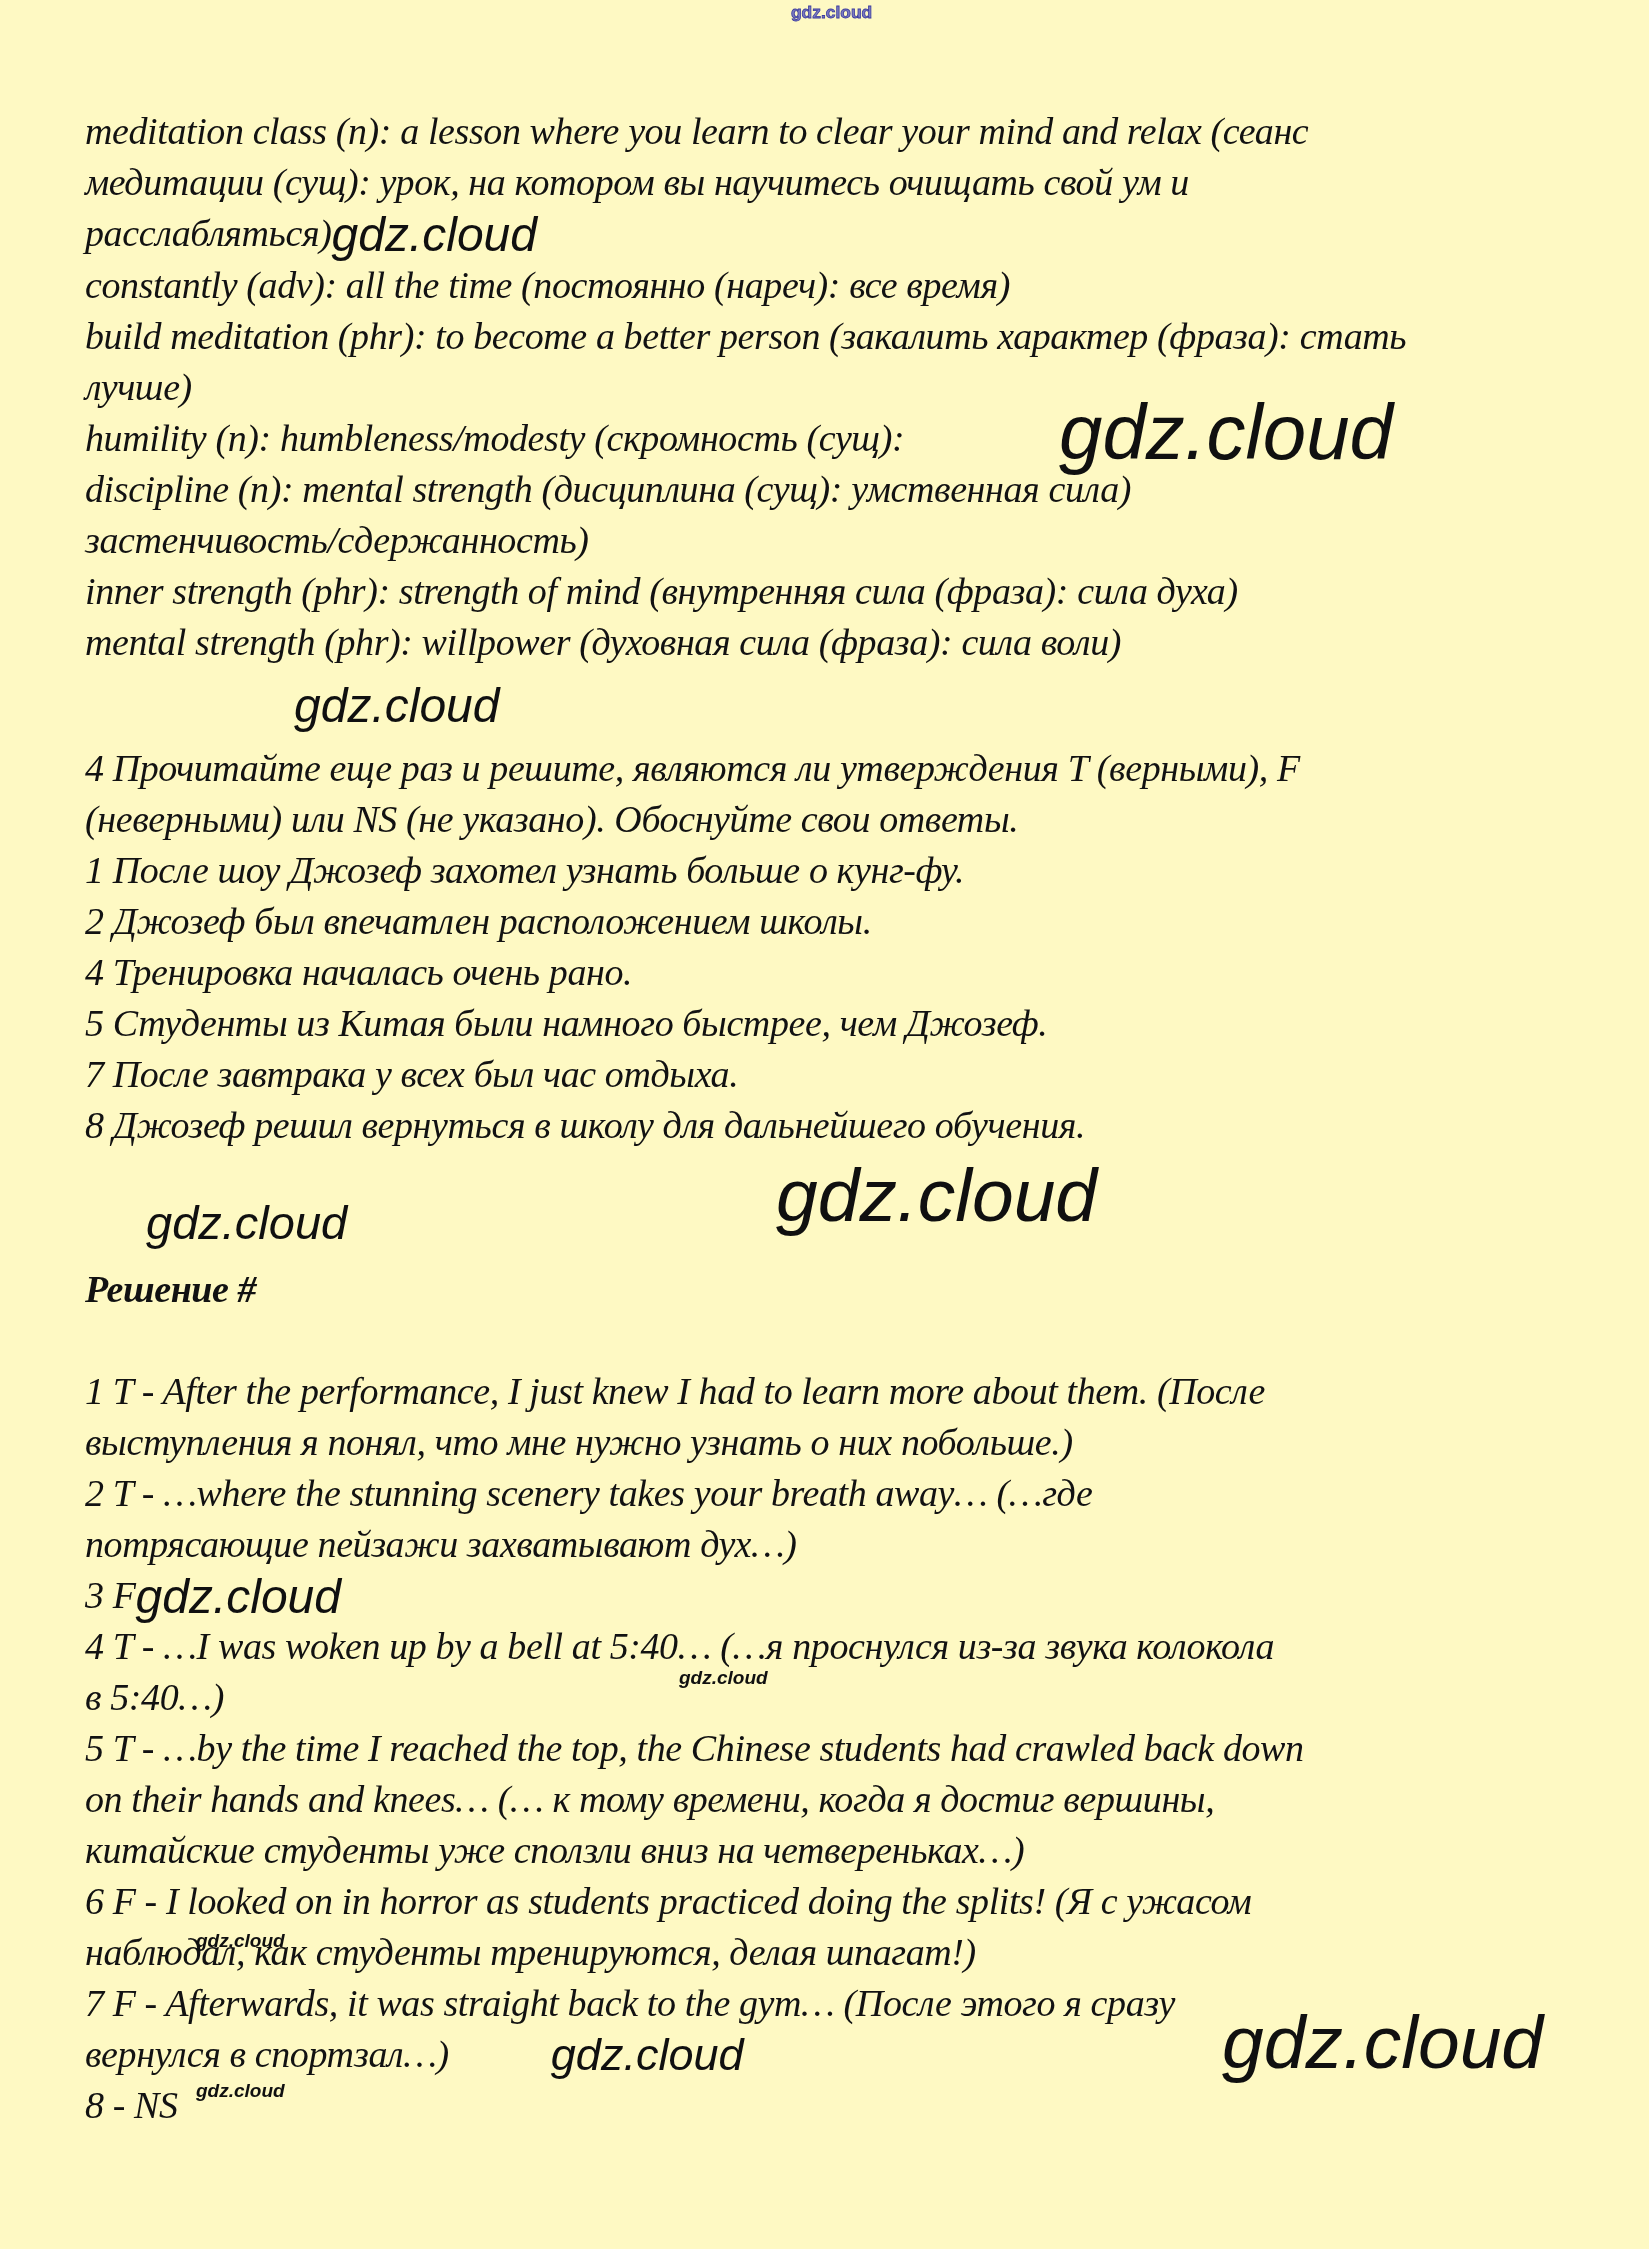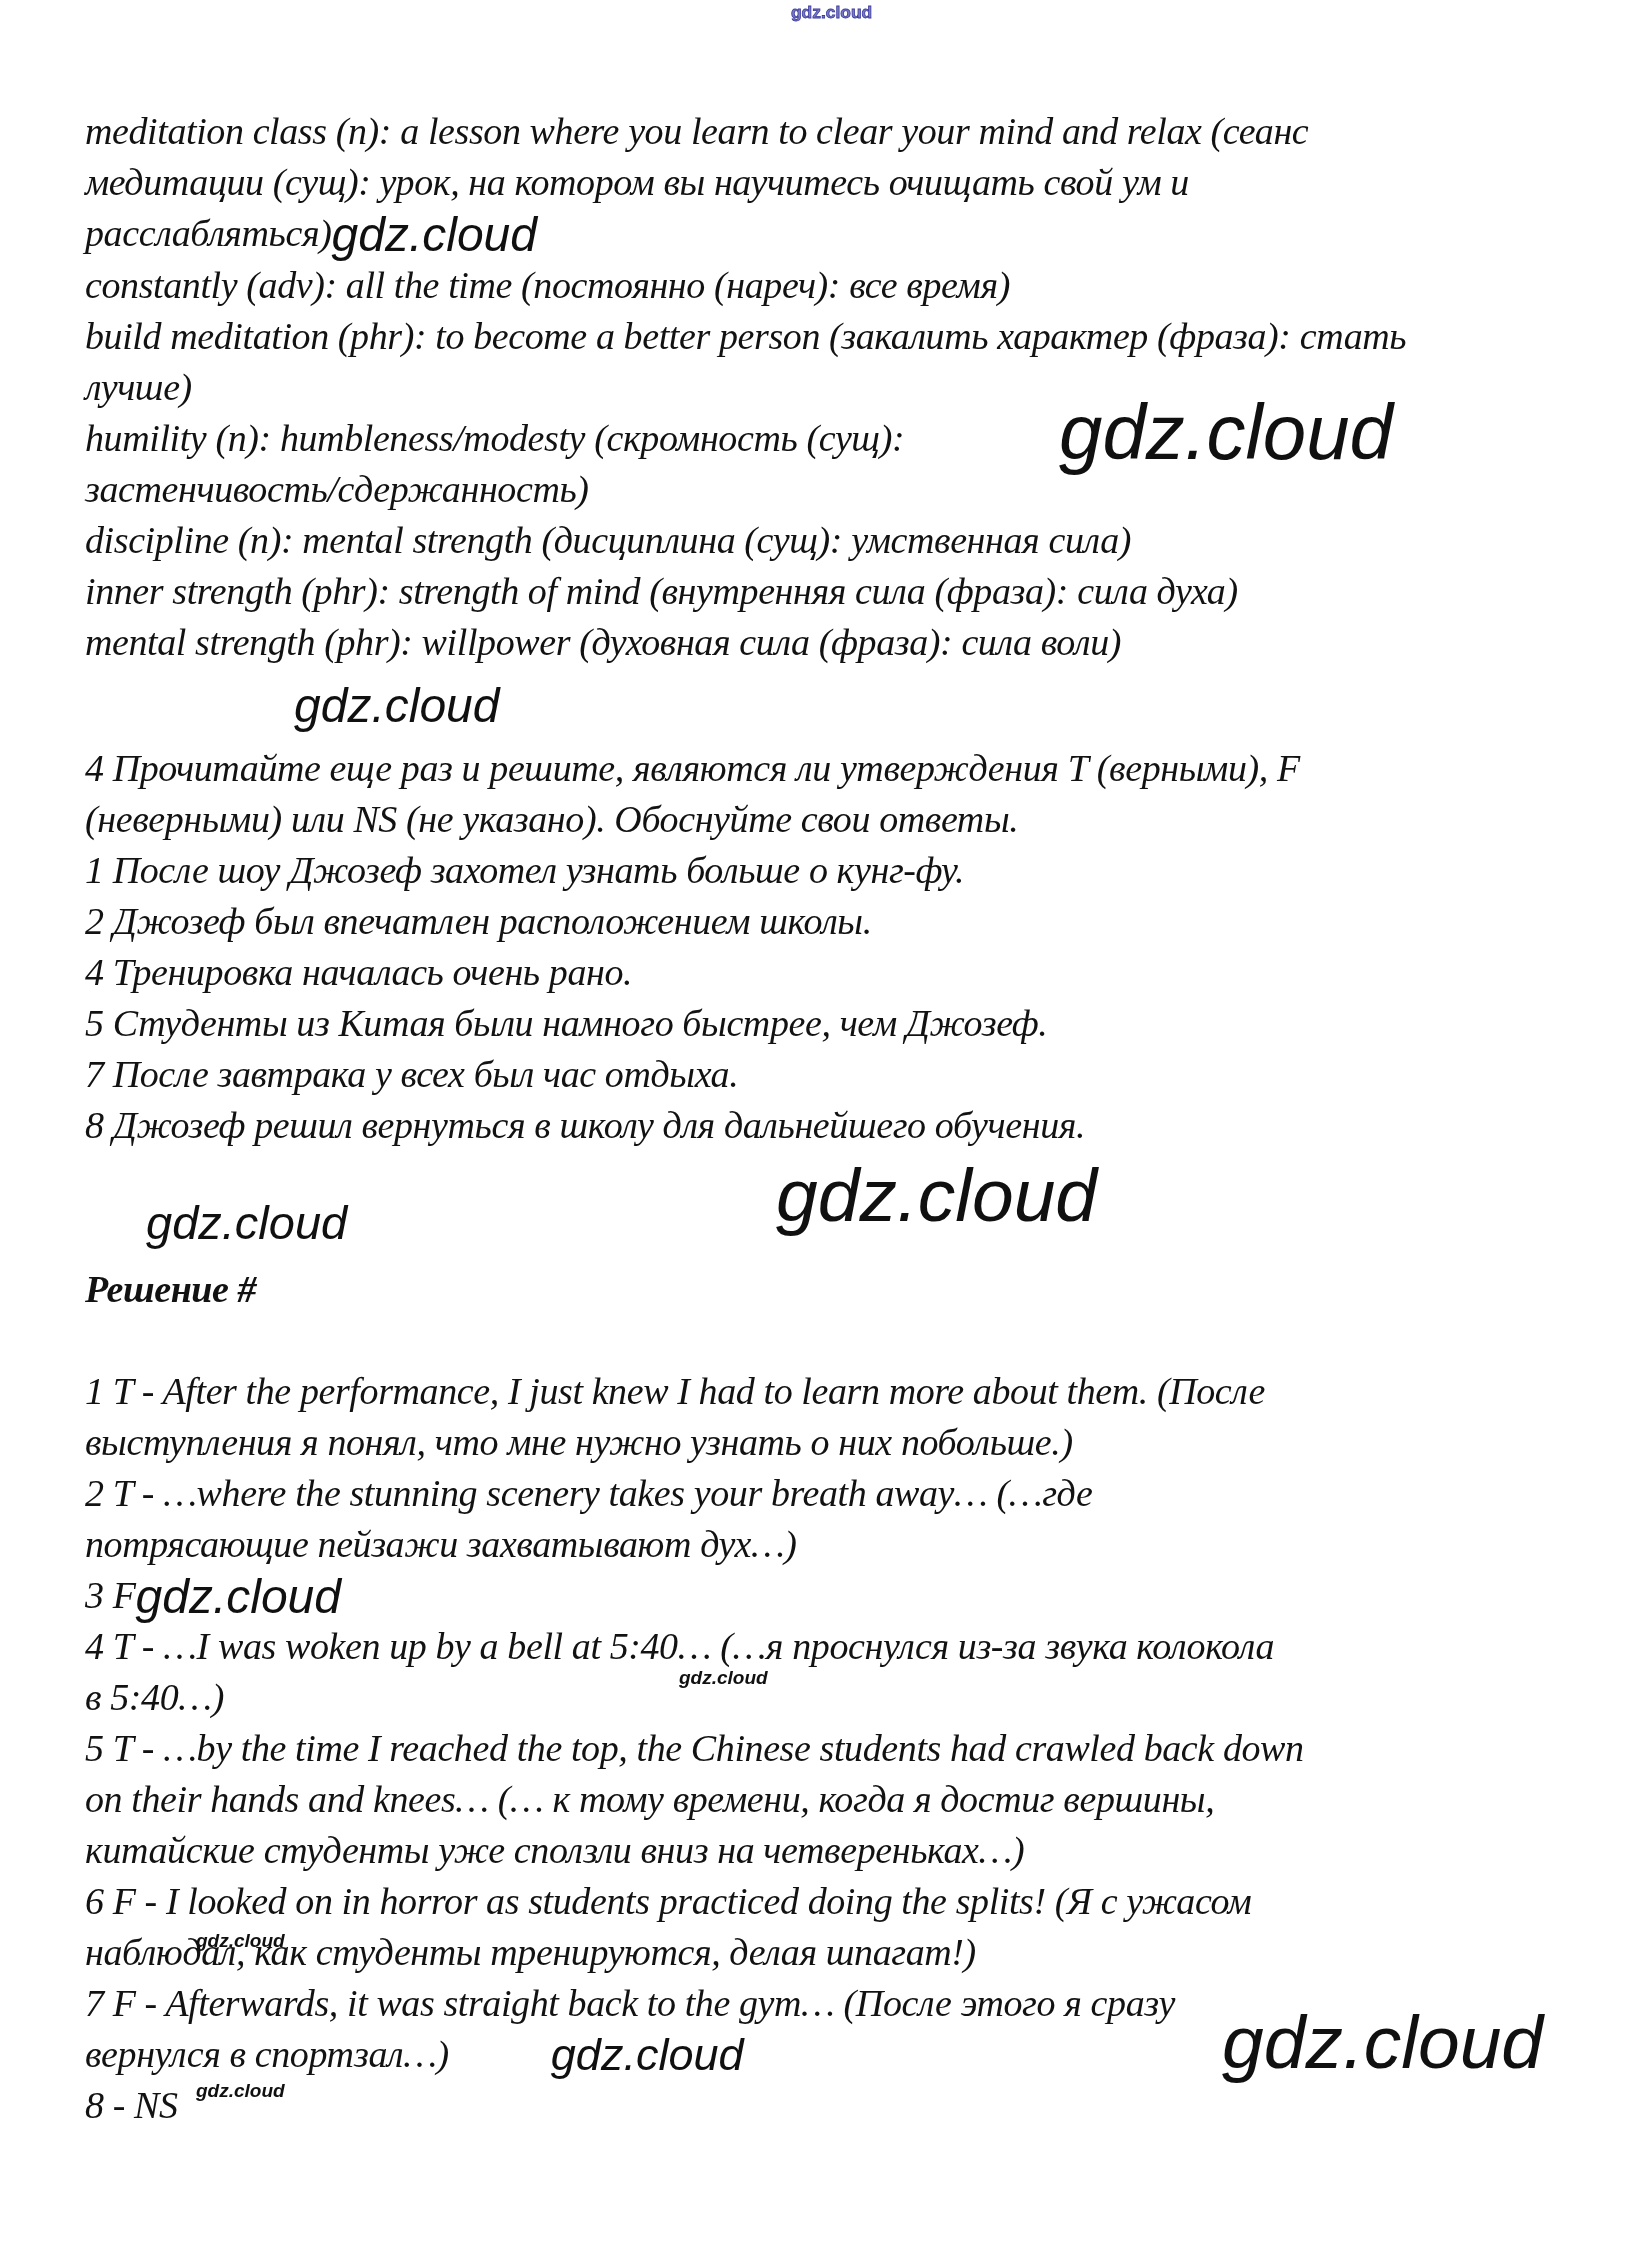--- a/index.html
+++ b/index.html
@@ -1,19 +1,19 @@
 <!DOCTYPE html>
 <html style="font-size:12px"><head>
 <meta charset="utf-8">
 <style>
   html,body { margin:0; padding:0; background:#e8e8e8; }
   .page {
     position:relative;
     width:1649px; height:2250px;
-    background:#ffffff;
+    background:#fef9c3;
     overflow:hidden;
     font-family:"Liberation Serif", serif;
     color:#121212;
   }
   .content {
     position:absolute;
     left:85px; top:106px; width:1502px;font-style:italic;
   }
   .line {
     position:relative;
@@ -65,22 +65,22 @@
 
   <div class="content">
 
     <div class="line">meditation class (n): a lesson where you learn to clear your mind and relax (сеанс</div>
     <div class="line">медитации (сущ): урок, на котором вы научитесь очищать свой ум и</div>
     <div class="line"><span>расслабляться)</span><span class="wm wm-inline-lg">gdz.cloud</span></div>
     <div class="line">constantly (adv): all the time (постоянно (нареч): все время)</div>
     <div class="line">build meditation (phr): to become a better person (закалить характер (фраза): стать</div>
     <div class="line">лучше)</div>
     <div class="line"><span>humility (n): humbleness/modesty (скромность (сущ):</span><span class="wm wm-humility">gdz.cloud</span></div>
+    <div class="line">discipline (n): mental strength (дисциплина (сущ): умственная сила)</div>
     <div class="line">застенчивость/сдержанность)</div>
-    <div class="line">discipline (n): mental strength (дисциплина (сущ): умственная сила)</div>
     <div class="line">inner strength (phr): strength of mind (внутренняя сила (фраза): сила духа)</div>
     <div class="line">mental strength (phr): willpower (духовная сила (фраза): сила воли)</div>
 
     <div class="wm-row"><span class="wm">gdz.cloud</span></div>
 
     <div class="line">4 Прочитайте еще раз и решите, являются ли утверждения T (верными), F</div>
     <div class="line">(неверными) или NS (не указано). Обоснуйте свои ответы.</div>
     <div class="line">1 После шоу Джозеф захотел узнать больше о кунг-фу.</div>
     <div class="line">2 Джозеф был впечатлен расположением школы.</div>
     <div class="line">4 Тренировка началась очень рано.</div>

